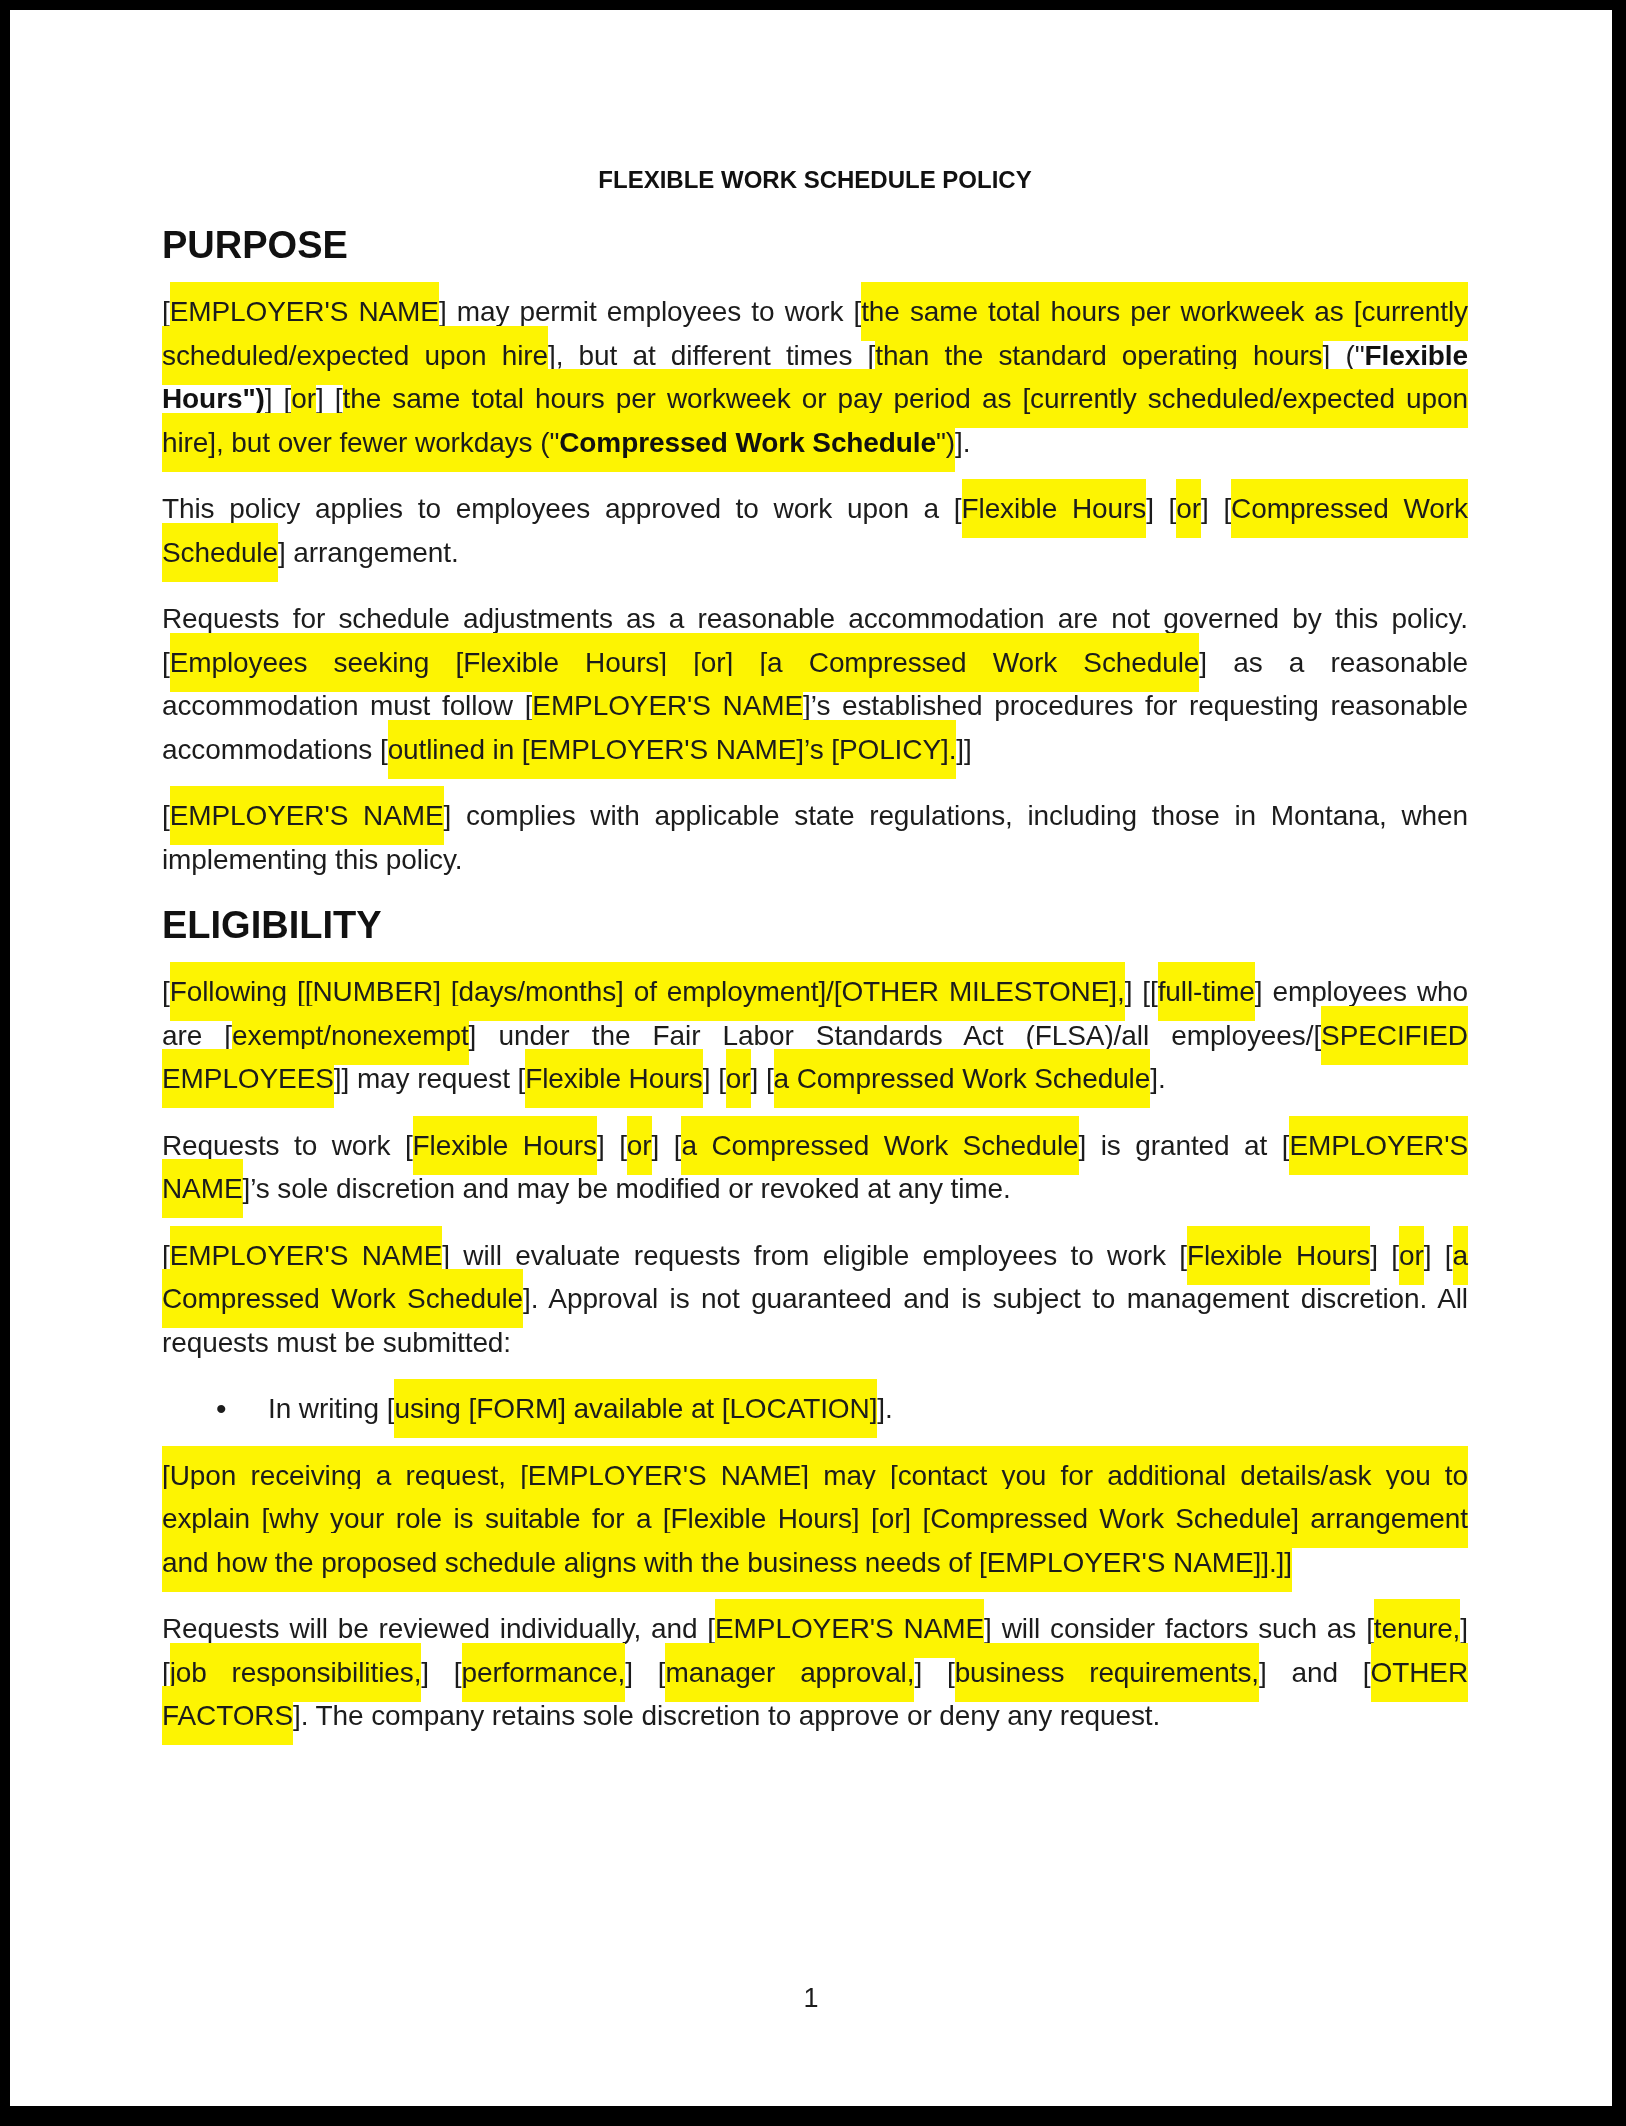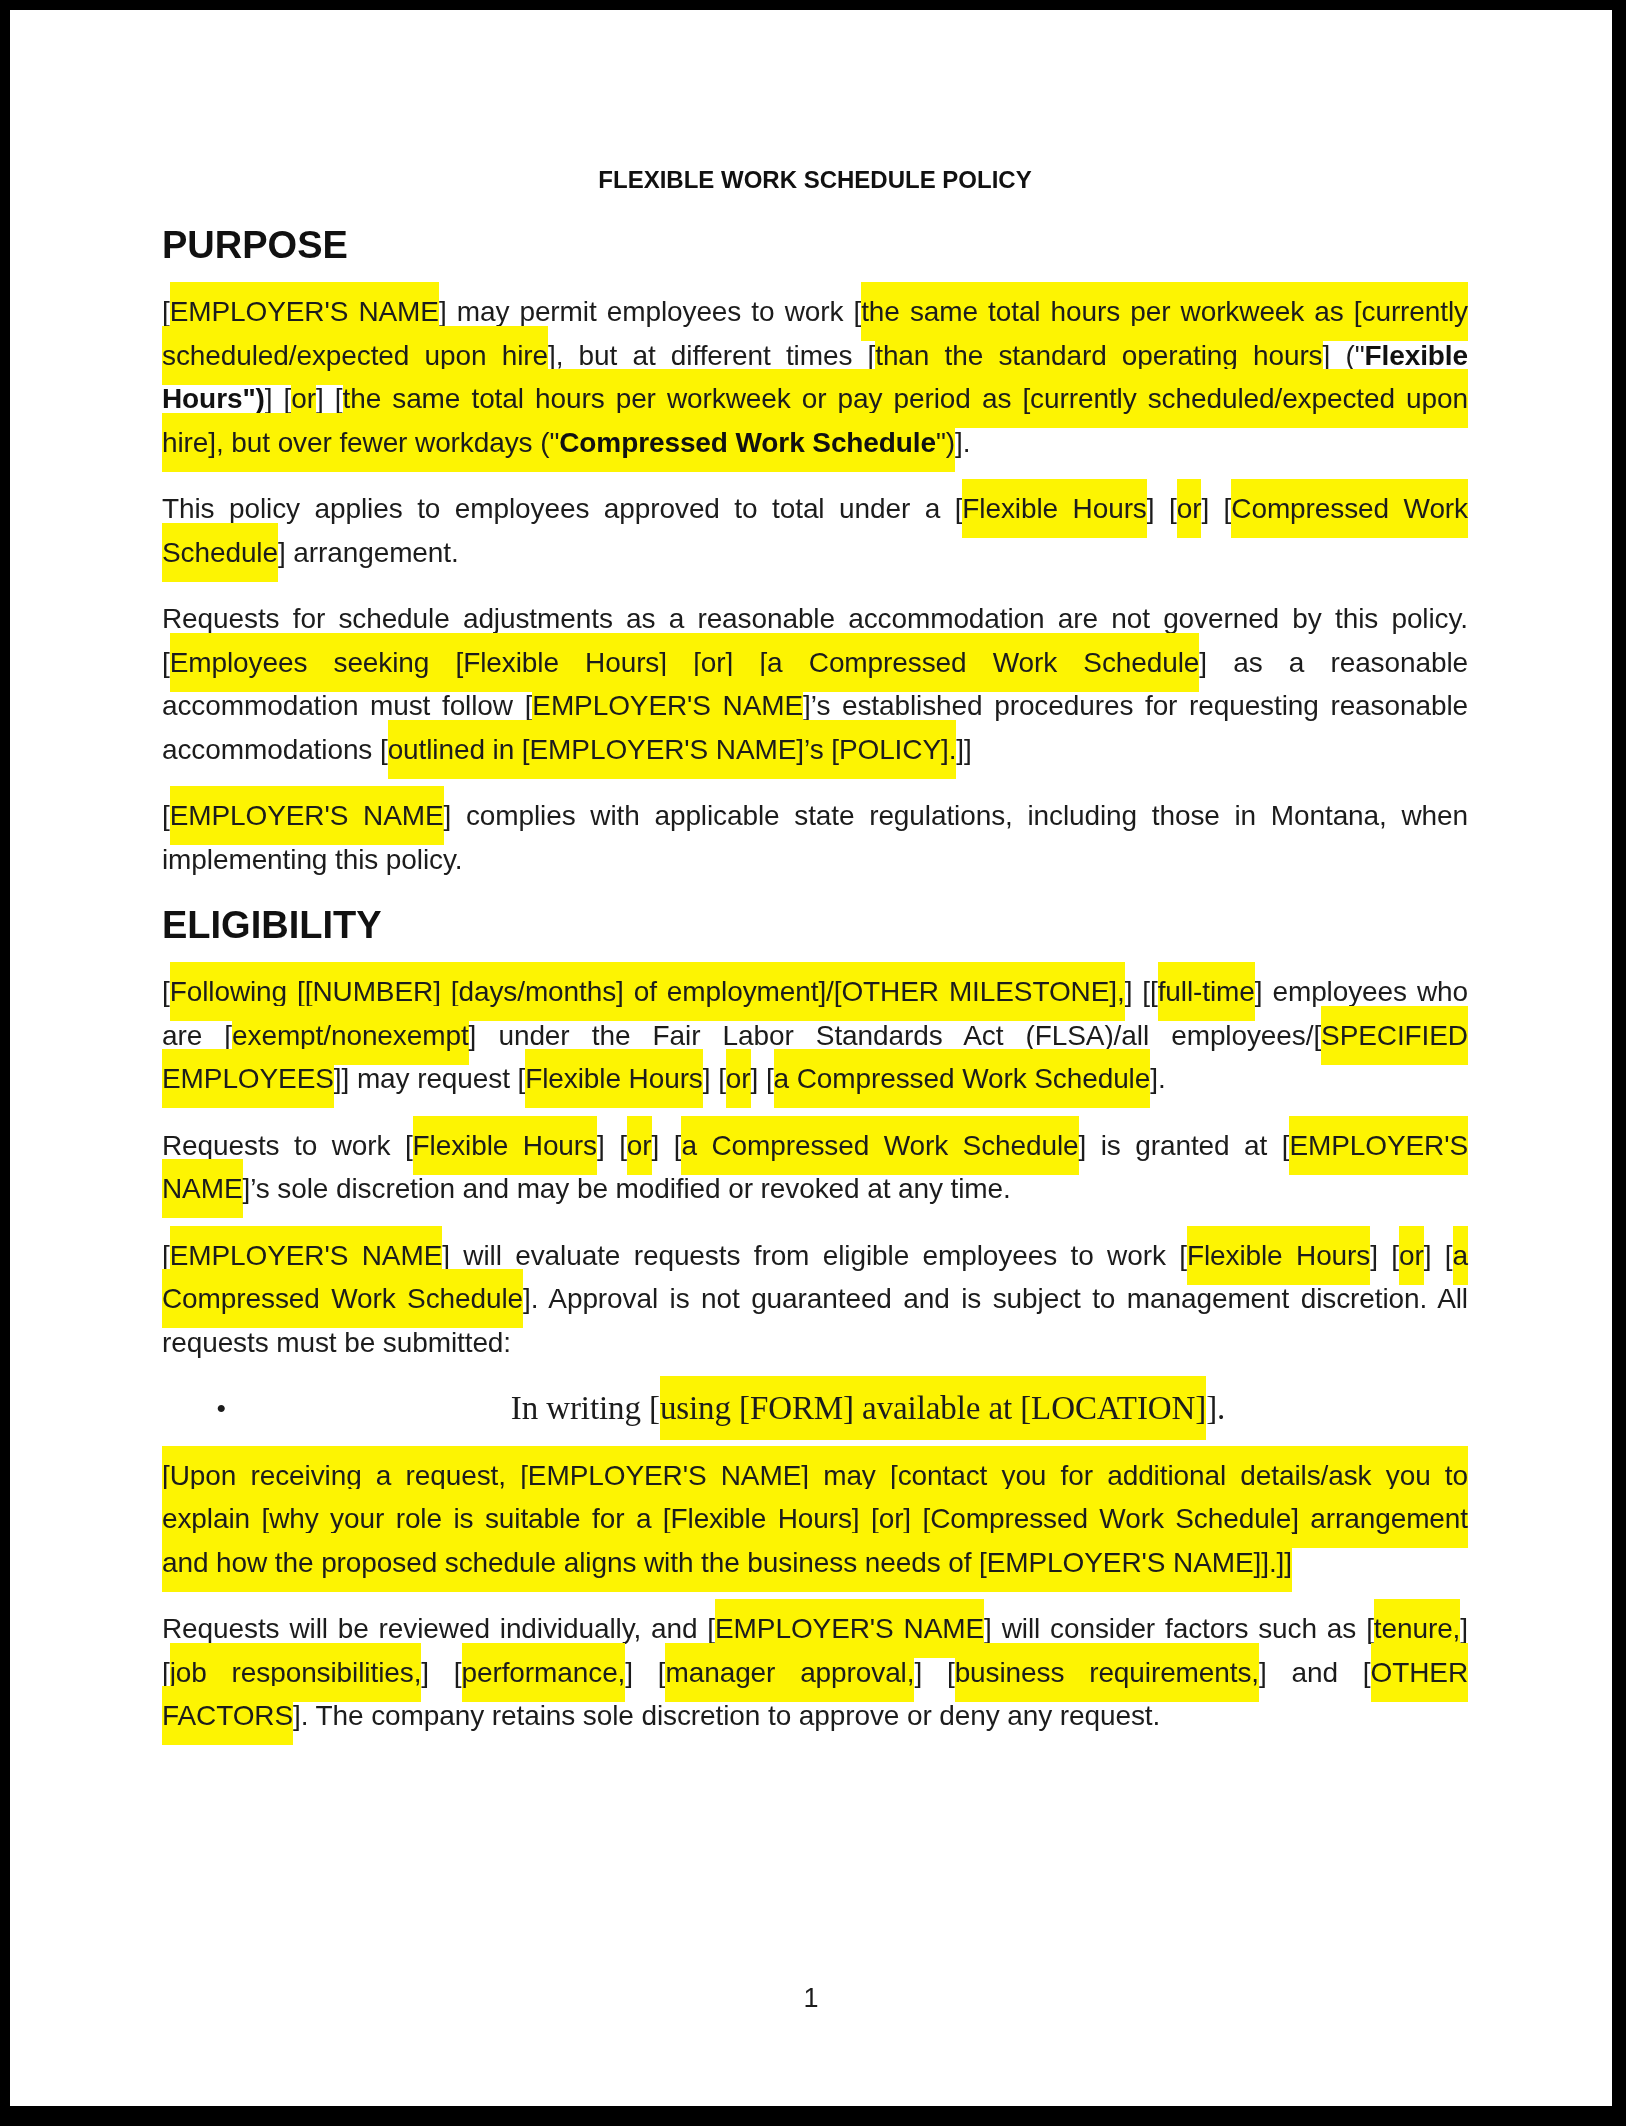--- a/index.html
+++ b/index.html
@@ -53,26 +53,25 @@
     font-weight: bold;
     color: #111111;
   }
   ul.bullets {
     list-style: none;
     margin: 0 0 23px 0;
     padding: 0 0 0 106px;
   }
   ul.bullets li {
     position: relative;
-    font-size: 33px;
+    font-size: 28px;
     letter-spacing: -0.1px;
     line-height: 43.5px;
     margin: 0 0 3px 0;
-    text-align: center;
-    font-family: Liberation Serif, serif;
+    text-align: left;
   }
   ul.bullets li::before {
     content: "\2022";
     position: absolute;
     left: -52px;
     top: 0;
     font-size: 30px;
   }
   .page-number {
     position: absolute;
@@ -89,21 +88,21 @@
 
 <div class="page">
   <div class="content">
 
     <div class="doc-title">FLEXIBLE WORK SCHEDULE POLICY</div>
 
     <div class="heading">PURPOSE</div>
 
     <p class="para"><span>[</span><span class="hl">EMPLOYER'S NAME</span><span>] may permit employees to work [</span><span class="hl">the same total hours per workweek as [currently scheduled/expected upon hire</span><span>], but at different times [</span><span class="hl">than the standard operating hours</span><span>] ("</span><span class="b">Flexible Hours")</span><span>] [</span><span class="hl">or</span><span>] [</span><span class="hl">the same total hours per workweek or pay period as [currently scheduled/expected upon hire], but over fewer workdays ("</span><span class="hl b">Compressed Work Schedule</span><span class="hl">")</span><span>].</span></p>
 
-    <p class="para"><span>This policy applies to employees approved to total under a [</span><span class="hl">Flexible Hours</span><span>] [</span><span class="hl">or</span><span>] [</span><span class="hl">Compressed Work Schedule</span><span>] arrangement.</span></p>
+    <p class="para"><span>This policy applies to employees approved to work upon a [</span><span class="hl">Flexible Hours</span><span>] [</span><span class="hl">or</span><span>] [</span><span class="hl">Compressed Work Schedule</span><span>] arrangement.</span></p>
 
     <p class="para"><span>Requests for schedule adjustments as a reasonable accommodation are not governed by this policy. [</span><span class="hl">Employees seeking [Flexible Hours] [or] [a Compressed Work Schedule</span><span>] as a reasonable accommodation must follow [</span><span class="hl">EMPLOYER'S NAME</span><span>]’s established procedures for requesting reasonable accommodations [</span><span class="hl">outlined in [EMPLOYER'S NAME]’s [POLICY].</span><span>]]</span></p>
 
     <p class="para"><span>[</span><span class="hl">EMPLOYER'S NAME</span><span>] complies with applicable state regulations, including those in Montana, when implementing this policy.</span></p>
 
     <div class="heading">ELIGIBILITY</div>
 
     <p class="para"><span>[</span><span class="hl">Following [[NUMBER] [days/months] of employment]/[OTHER MILESTONE],</span><span>] [[</span><span class="hl">full-time</span><span>] employees who are [</span><span class="hl">exempt/nonexempt</span><span>] under the Fair Labor Standards Act (FLSA)/all employees/[</span><span class="hl">SPECIFIED EMPLOYEES</span><span>]] may request [</span><span class="hl">Flexible Hours</span><span>] [</span><span class="hl">or</span><span>] [</span><span class="hl">a Compressed Work Schedule</span><span>].</span></p>
 
 

